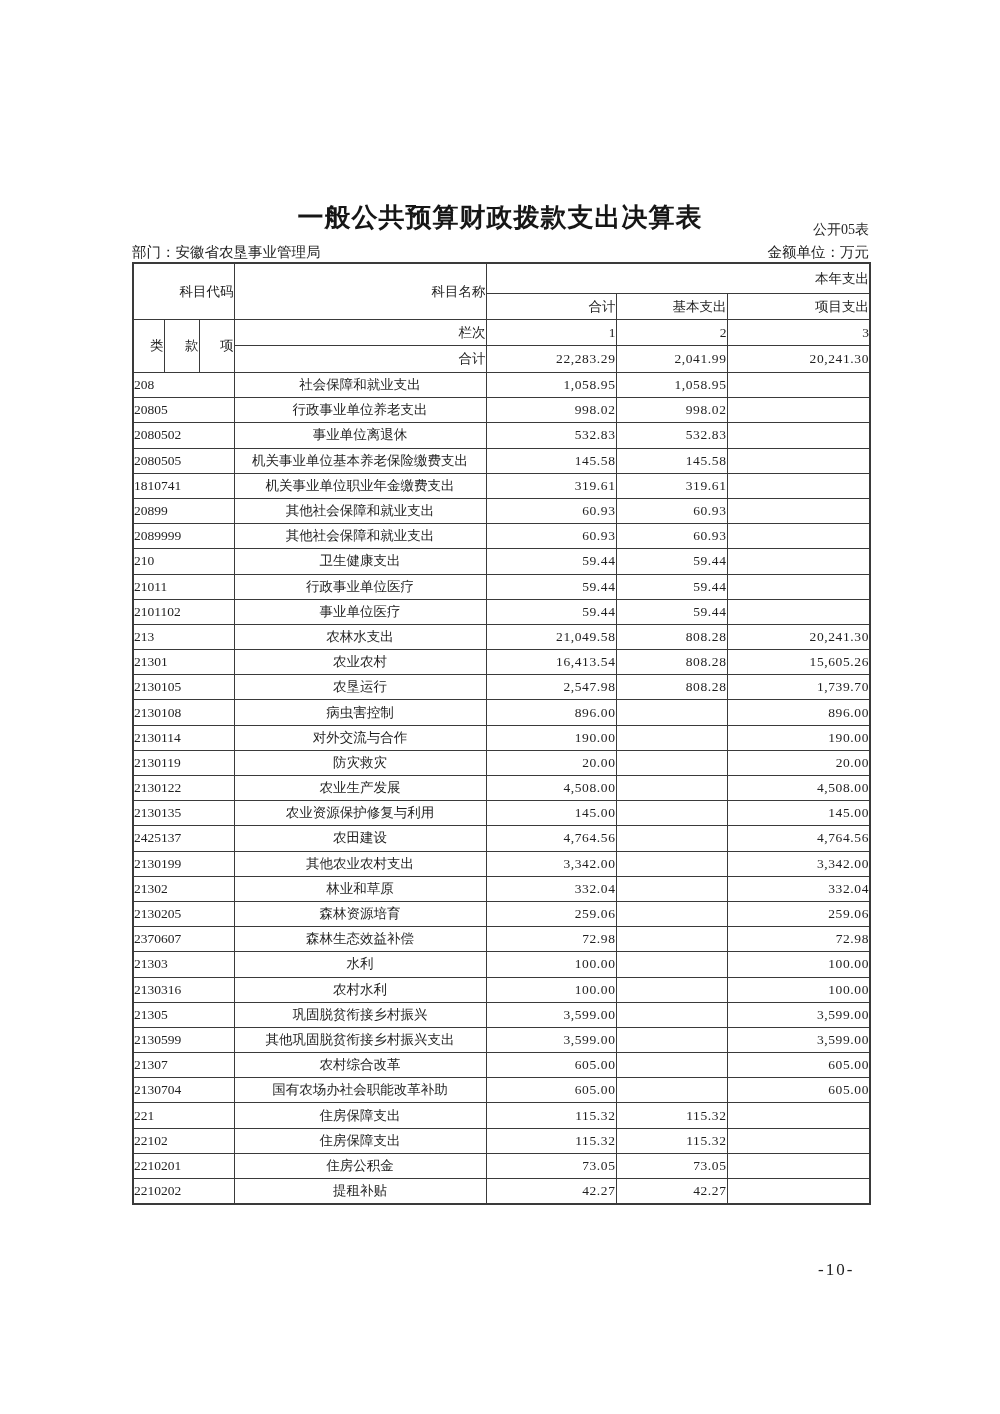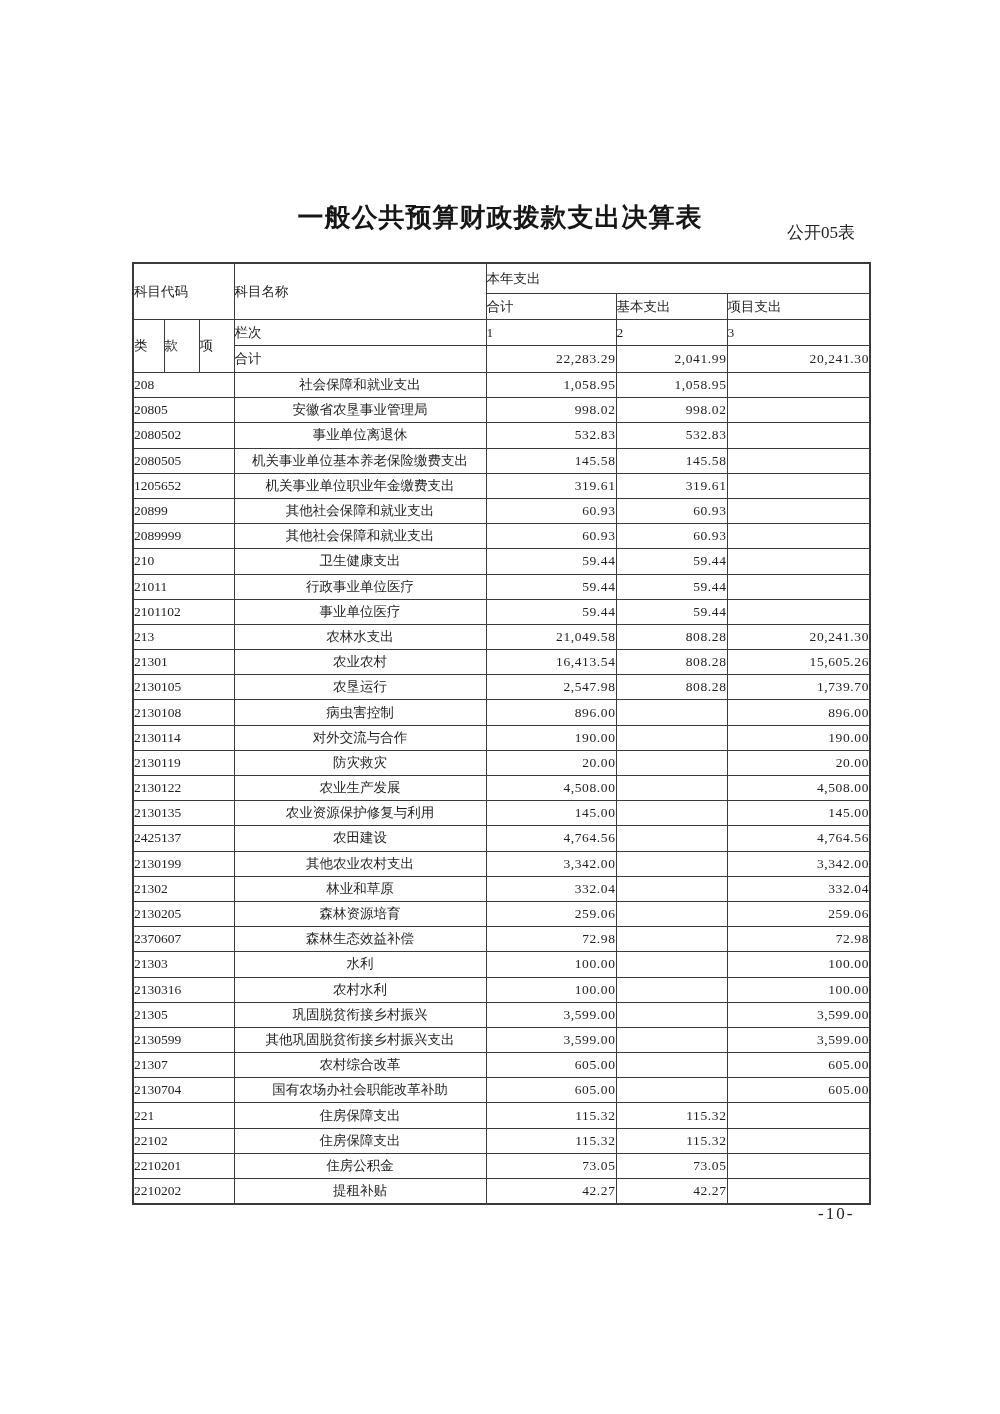--- a/index.html
+++ b/index.html
@@ -24,22 +24,22 @@
     text-align: center;
     font-family: "Liberation Sans", "DejaVu Sans", sans-serif;
     font-weight: 700;
     font-size: 26px;
     letter-spacing: 1px;
     color: #161616;
   }
   .form-number {
     position: absolute;
     top: 221px;
-    right: 145px;
-    font-size: 17px;
+    right: 131px;
+    font-size: 14px;
   }
   .meta-line {
     position: absolute;
     top: 243px;
     left: 132px;
     width: 737px;
     font-size: 14.5px;
   }
   .meta-left { float: left; }
   .meta-right { float: right; }
@@ -55,56 +55,60 @@
     font-size: 13.5px;
   }
   table.expense th, table.expense td {
     border: 1px solid #3a3a3a;
     font-weight: normal;
     padding: 0;
     vertical-align: middle;
     overflow: hidden;
     white-space: nowrap;
   }
-  table.expense thead th { text-align: left; margin-left: 36px; }
+  table.expense thead th { text-align: right; margin-left: 36px; }
   tr.h1 th { height: 29px; }
   tr.h2 th { height: 25px; }
   tr.h3 th, tr.h3 td { height: 25px; }
   tr.h4 th, tr.h4 td { height: 26px; }
   tbody tr { height: 25.2px; }
   td.c-code, th.c-code { text-align: left; padding-left: 7px; }
   td.c-name { text-align: center; padding-left: 6px; }
   td.c-num {
     text-align: right;
     padding-right: 12px;
     letter-spacing: 0.6px;
   }
   .table-note {
     position: absolute;
     top: 1204px;
     left: 134px;
     font-size: 14.5px;
   }
   .page-number {
     position: absolute;
-    top: 1204px;
+    top: 1260px;
     left: 818px;
     font-size: 17px;
     letter-spacing: 2px;
   }
 </style>
 </head>
 <body>
 
 <div class="page">
 
   <h1 class="doc-title">一般公共预算财政拨款支出决算表</h1>
 
   <div class="form-number">公开05表</div>
 
+  <div class="meta-line">
+    <span class="meta-left">部门：安徽省农垦事业管理局</span>
+    <span class="meta-right">金额单位：万元</span>
+  </div>
 
   <table class="expense">
     <colgroup>
       <col style="width:31px">
         <col style="width:35px">
         <col style="width:35px">
       <col style="width:252px">
         <col style="width:130px">
         <col style="width:111px">
         <col style="width:143px">
@@ -140,21 +144,21 @@
     <tr>
       <td colspan="3" class="c-code">208</td>
       <td class="c-name">社会保障和就业支出</td>
       <td class="c-num">1,058.95</td>
       <td class="c-num">1,058.95</td>
       <td class="c-num"></td>
     </tr>
 
     <tr>
       <td colspan="3" class="c-code">20805</td>
-      <td class="c-name">安徽省农垦事业管理局</td>
+      <td class="c-name">行政事业单位养老支出</td>
       <td class="c-num">998.02</td>
       <td class="c-num">998.02</td>
       <td class="c-num"></td>
     </tr>
 
     <tr>
       <td colspan="3" class="c-code">2080502</td>
       <td class="c-name">事业单位离退休</td>
       <td class="c-num">532.83</td>
       <td class="c-num">532.83</td>
@@ -163,21 +167,21 @@
 
     <tr>
       <td colspan="3" class="c-code">2080505</td>
       <td class="c-name">机关事业单位基本养老保险缴费支出</td>
       <td class="c-num">145.58</td>
       <td class="c-num">145.58</td>
       <td class="c-num"></td>
     </tr>
 
     <tr>
-      <td colspan="3" class="c-code">1205652</td>
+      <td colspan="3" class="c-code">1810741</td>
       <td class="c-name">机关事业单位职业年金缴费支出</td>
       <td class="c-num">319.61</td>
       <td class="c-num">319.61</td>
       <td class="c-num"></td>
     </tr>
 
     <tr>
       <td colspan="3" class="c-code">20899</td>
       <td class="c-name">其他社会保障和就业支出</td>
       <td class="c-num">60.93</td>

